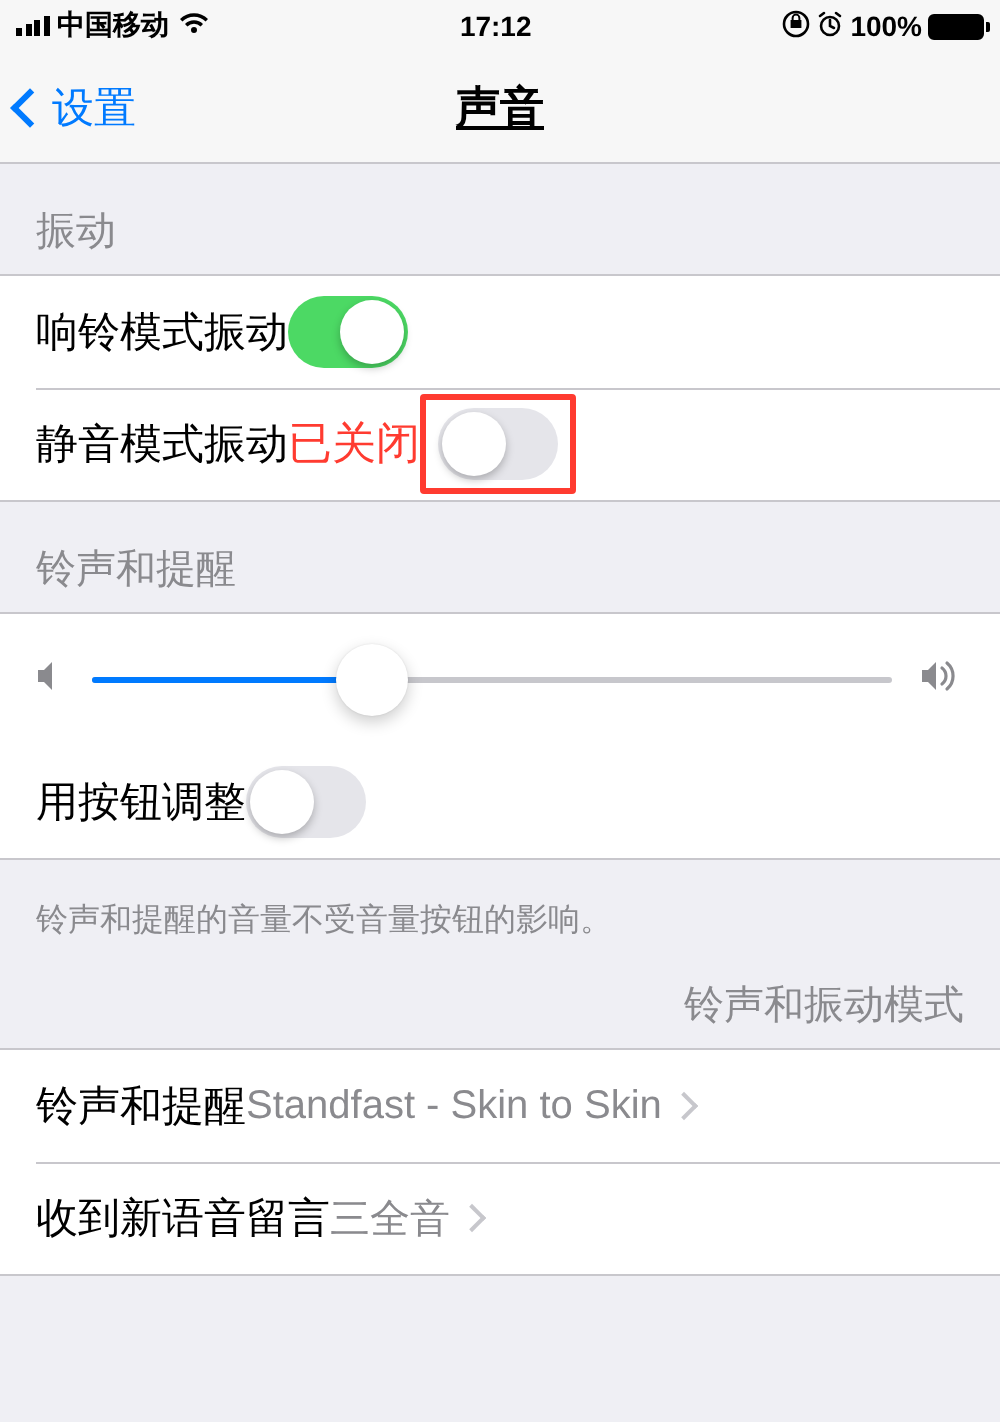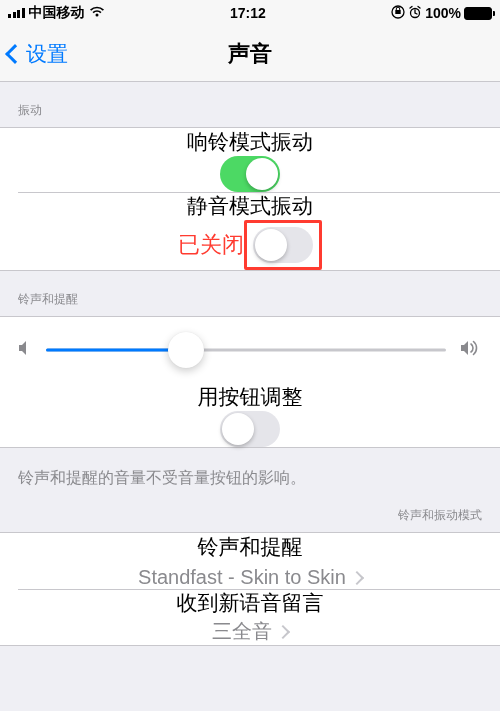--- a/index.html
+++ b/index.html
@@ -43,30 +43,30 @@
     .back {
       display: flex; align-items: center; color: #007aff;
       font-size: 21px; padding-left: 8px; cursor: pointer;
     }
     .chevron-left {
       width: 14px; height: 14px; border-left: 3px solid #007aff;
       border-bottom: 3px solid #007aff; transform: rotate(45deg); margin-right: 4px;
     }
     .nav-title {
       position: absolute; left: 0; right: 0; text-align: center;
-      font-size: 22px; font-weight: 600; pointer-events: none;
+      font-size: 22px; font-weight: 600; pointer-events: none; text-decoration: underline;
     }
     .section-header {
-      font-size: 12px; color: #8a8a8e; padding: 20px 18px 8px;
+      font-size: 20px; color: #8a8a8e; padding: 20px 18px 8px;
     }
     .section-header.tight { padding-top: 14px; text-align: right; }
     .cell-group { background: #fff; border-top: 1px solid #c8c7cc; border-bottom: 1px solid #c8c7cc; }
     .cell {
       min-height: 56px; padding: 0 18px; display: flex; align-items: center;
-      justify-content: space-between; font-size: 21px; position: relative; flex-direction: column;
+      font-size: 21px; position: relative;
     }
     .cell + .cell::before {
       content: ''; position: absolute; left: 18px; right: 0; top: 0;
       height: 1px; background: #c8c7cc;
     }
     .cell-label { color: #000; }
     .cell-value { color: #8a8a8e; font-size: 20px; margin-right: 6px; }
     .cell-right { display: flex; align-items: center; }
     .chevron {
       width: 10px; height: 10px; border-top: 2.5px solid #c7c7cc;

